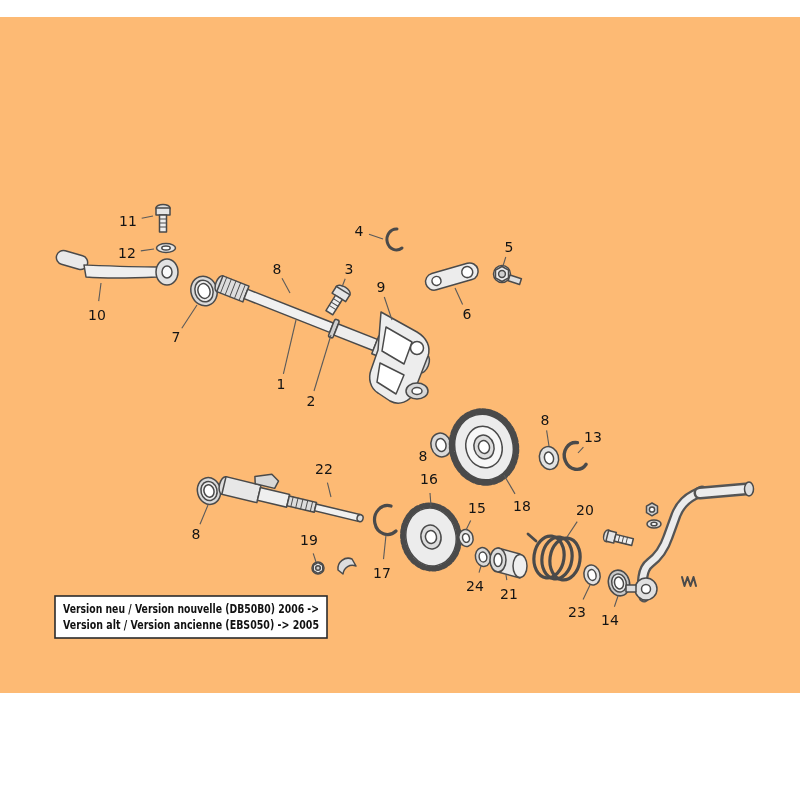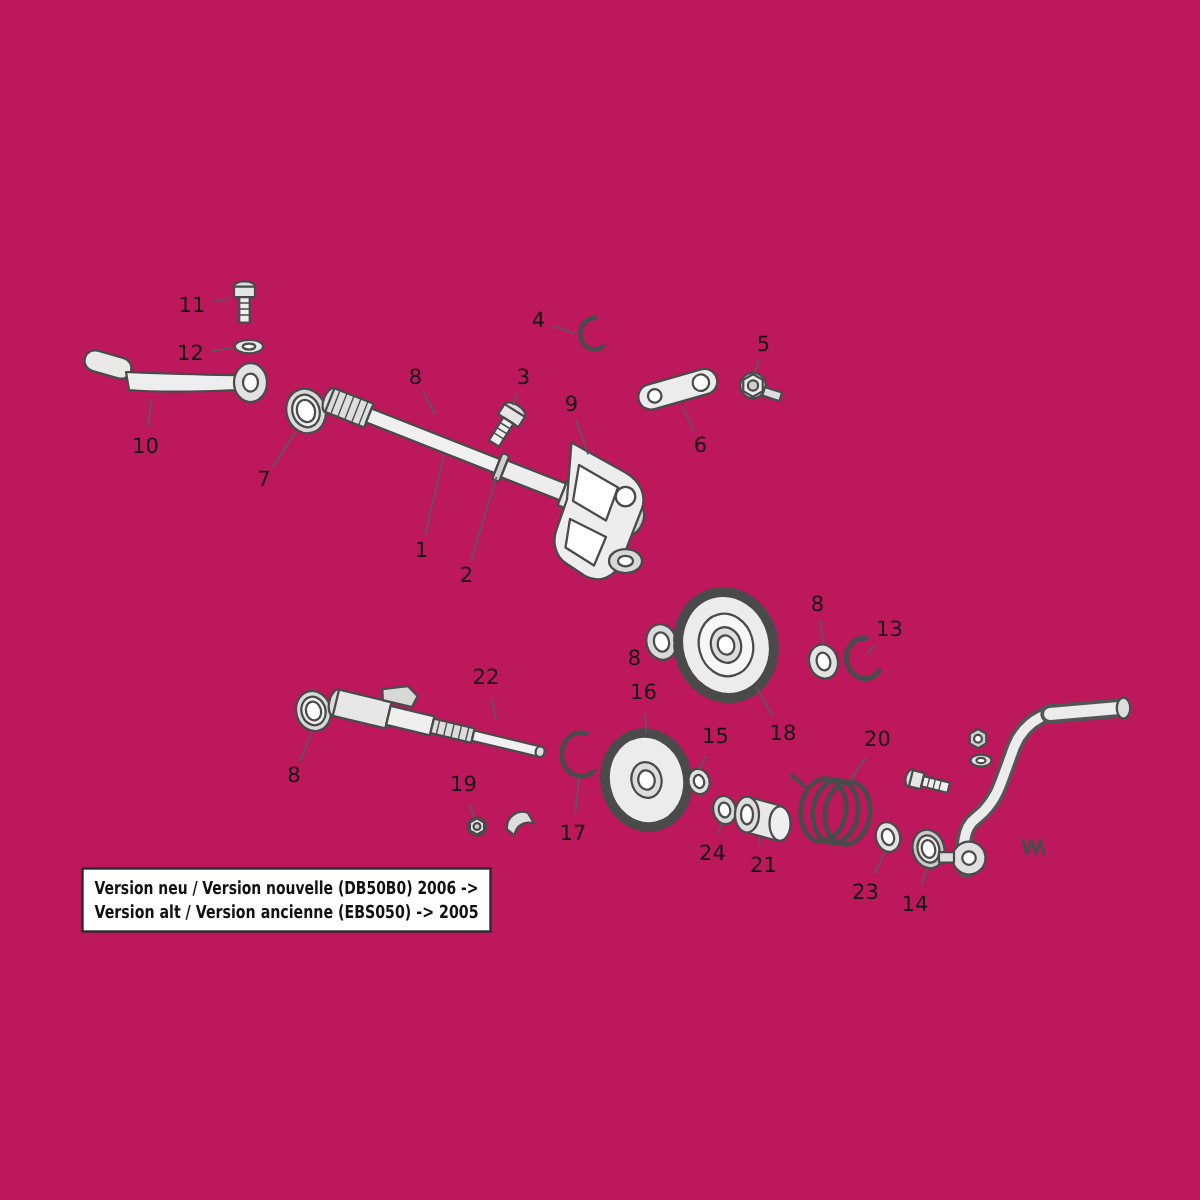--- a/index.html
+++ b/index.html
@@ -1,16 +1,16 @@
 <!DOCTYPE html>
 <html><head>
 <meta charset="utf-8">
 <style>
   html,body{margin:0;padding:0;background:#ffffff;}
-  .stage{position:relative;width:800px;height:800px;margin:0 auto;background:#be185d;overflow:hidden;}
+  .stage{position:relative;width:800px;height:676px;margin:17px auto;background:#fdba74;overflow:hidden;}
   .stage svg{position:absolute;left:0;top:0;}
   .ink{stroke:#4a4a4a;stroke-width:1.5;fill:#ffffff;stroke-linejoin:round;stroke-linecap:round;}
   #labels-layer text{font-family:"DejaVu Sans",sans-serif;font-size:14px;fill:#141414;}
   #leader-layer line{stroke:#5a5a5a;stroke-width:1.1;}
   .vtext{font-family:"DejaVu Sans",sans-serif;font-size:12px;font-weight:600;fill:#111111;}
 </style>
 </head>
 <body>
 
 <div class="stage">

